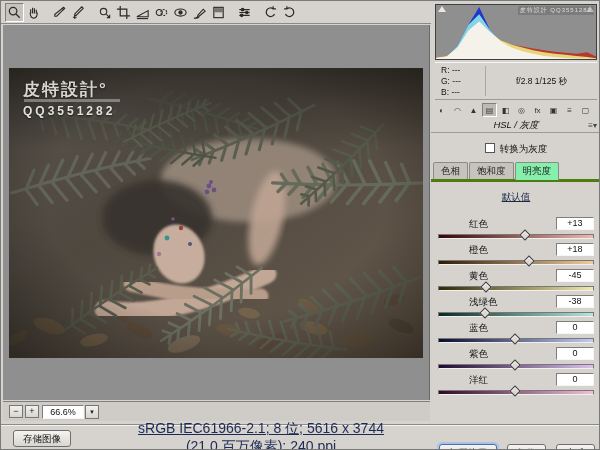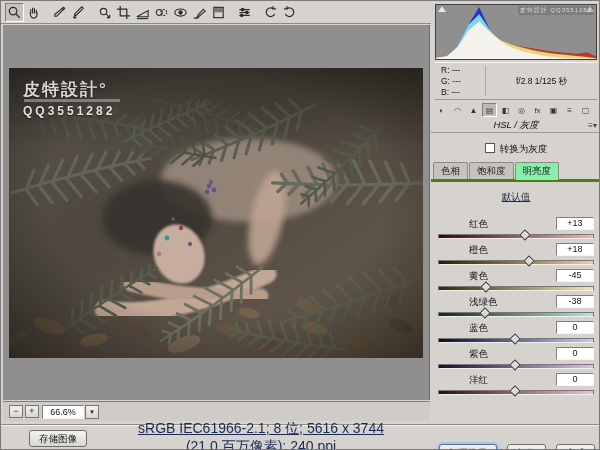--- a/index.html
+++ b/index.html
@@ -77,21 +77,21 @@
             border-bottom-color:#f0efec; }
   .sthumb { position:absolute; top:14px; width:8px; height:8px; background:#dcd9d4; border:1px solid #3f3f3f;
             transform:rotate(45deg); box-shadow:inset 1px 1px 0 rgba(255,255,255,.7); cursor:pointer; }
 
   
   .footer { position:absolute; left:0; top:423px; width:600px; height:27px; background:#d6d3ce;
             border-top:1px solid #8a8a86; box-shadow:inset 0 1px 0 #f2f1ee; display:flex; align-items:center; }
   .btn { background:linear-gradient(#f5f4f2,#d9d6d0); border:1px solid #6e6e6e; border-radius:3px;
          font-size:9.5px; color:#111; padding:2px 9px; height:17px; line-height:12px; cursor:pointer;
          font-family:"Liberation Sans","DejaVu Sans",sans-serif; }
-  .btn.save { position:absolute; left:12px;margin-left:16px; }
+  .btn.save { position:absolute; left:12px; }
   .wlink { position:absolute; left:120px; right:200px; text-align:center; font-size:14px; color:#1c2a56;
            text-decoration:underline; cursor:pointer; }
   .rbtns { position:absolute; right:6px; display:flex; gap:10px;margin-top:29px; }
   .btn.primary { box-shadow:0 0 0 2px #a8c2e8; border-color:#4e6ea8; }
 </style>
 </head>
 <body>
 
 <div class="toolbar">
   <div class="tool selected">

